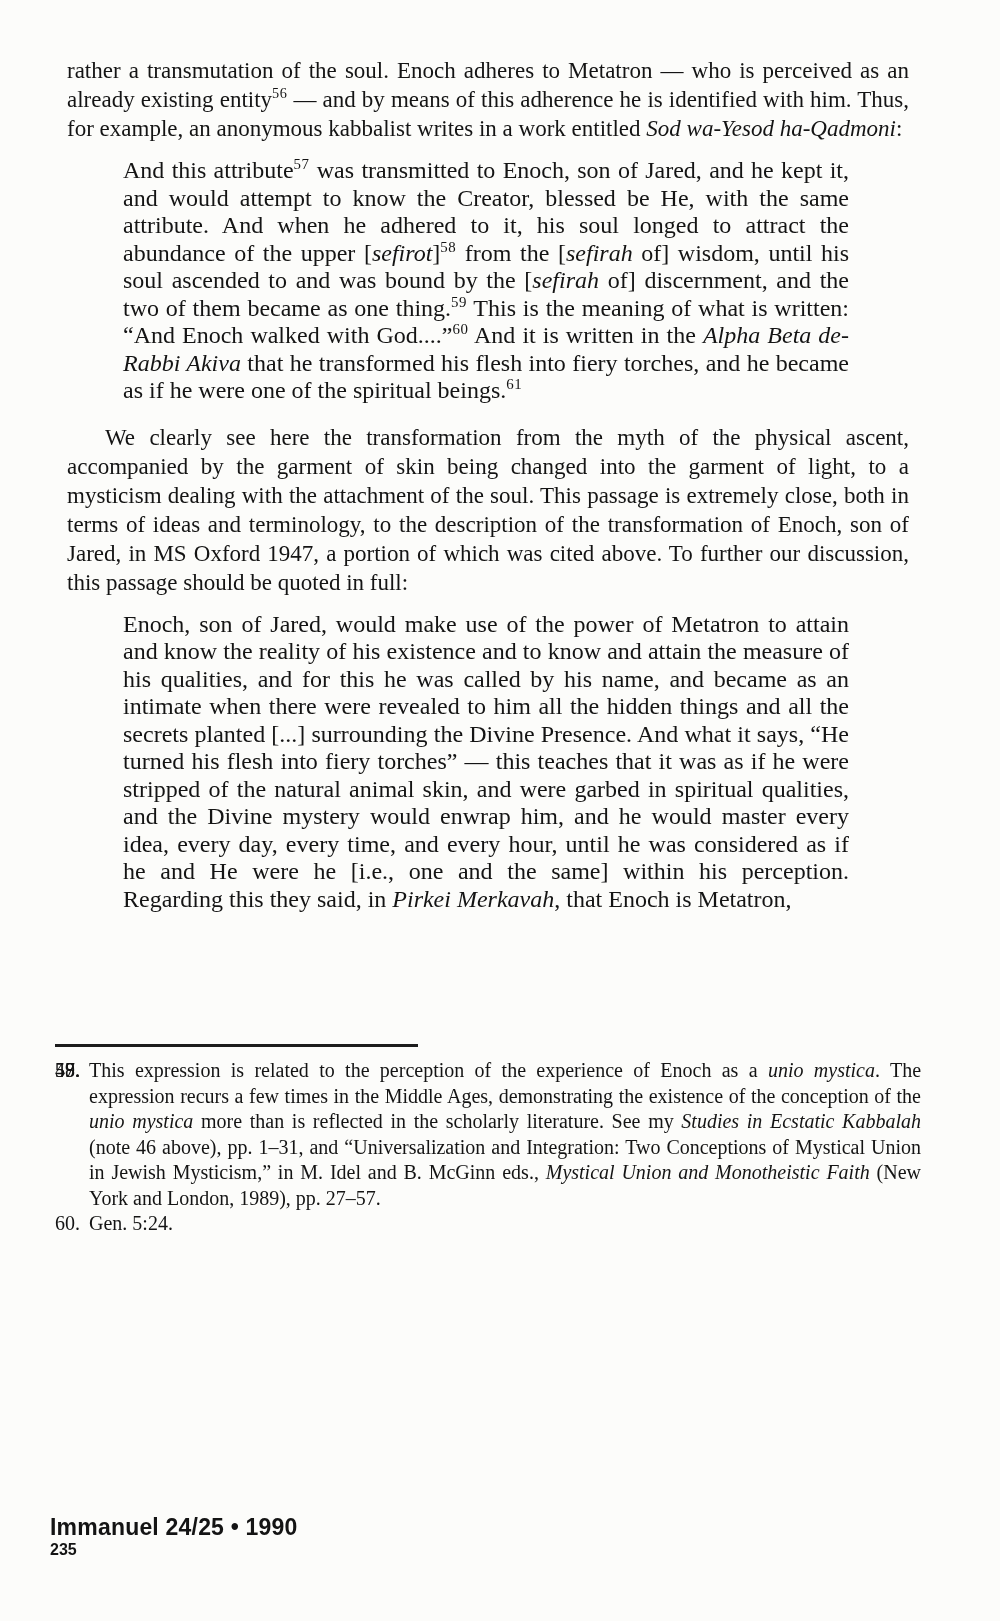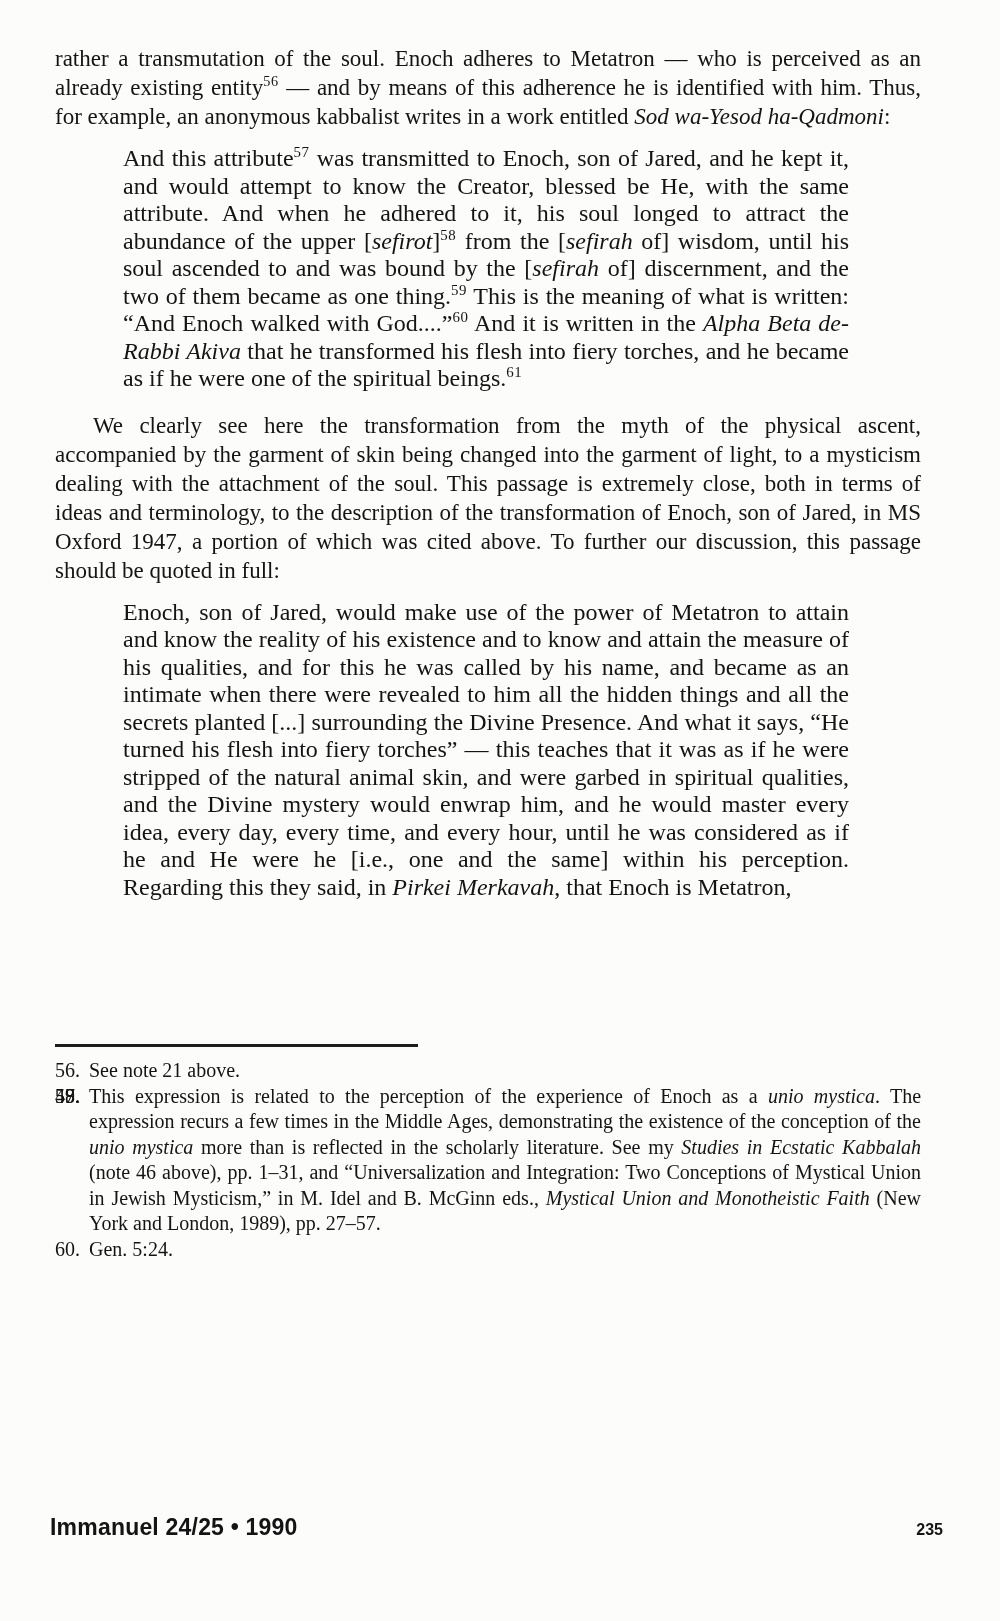--- a/index.html
+++ b/index.html
@@ -18,21 +18,21 @@
     overflow: hidden;
     box-sizing: border-box;
   }
   .main-text {
     position: absolute;
     top: 44px;
     left: 55px;
     width: 866px;
   }
   .body-para {
-    margin: 0;
+    margin: 12px;
     font-size: 23px;
     line-height: 29px;
     text-align: justify;
   }
   .body-para.indented {
     text-indent: 38px;
     margin-top: 18px;
   }
   .quote {
     margin: 14px 72px 0 68px;
@@ -76,23 +76,23 @@
     left: 0;
     top: 0;
     width: 32px;
   }
   .page-footer {
     position: absolute;
     top: 1514px;
     left: 50px;
     right: 57px;
     display: flex;
-    justify-content: space-between;
     align-items: baseline;
     font-family: "Liberation Sans", sans-serif;
+    flex-direction: column;
   }
   .journal-title {
     font-weight: 700;
     font-size: 23px;
     letter-spacing: 0.2px;
   }
   .page-number {
     font-weight: 600;
     font-size: 16px;
   }
@@ -108,21 +108,20 @@
     <blockquote class="quote">And this attribute<sup>57</sup> was transmitted to Enoch, son of Jared, and he kept it, and would attempt to know the Creator, blessed be He, with the same attribute. And when he adhered to it, his soul longed to attract the abundance of the upper [<i>sefirot</i>]<sup>58</sup> from the [<i>sefirah</i> of] wisdom, until his soul ascended to and was bound by the [<i>sefirah</i> of] discernment, and the two of them became as one thing.<sup>59</sup> This is the meaning of what is written: “And Enoch walked with God....”<sup>60</sup> And it is written in the <i>Alpha Beta de-Rabbi Akiva</i> that he transformed his flesh into fiery torches, and he became as if he were one of the spiritual beings.<sup>61</sup></blockquote>
 
     <p class="body-para indented">We clearly see here the transformation from the myth of the physical ascent, accompanied by the garment of skin being changed into the garment of light, to a mysticism dealing with the attachment of the soul. This passage is extremely close, both in terms of ideas and terminology, to the description of the transformation of Enoch, son of Jared, in MS Oxford 1947, a portion of which was cited above. To further our discussion, this passage should be quoted in full:</p>
 
     <blockquote class="quote">Enoch, son of Jared, would make use of the power of Metatron to attain and know the reality of his existence and to know and attain the measure of his qualities, and for this he was called by his name, and became as an intimate when there were revealed to him all the hidden things and all the secrets planted [...] surrounding the Divine Presence. And what it says, “He turned his flesh into fiery torches” — this teaches that it was as if he were stripped of the natural animal skin, and were garbed in spiritual qualities, and the Divine mystery would enwrap him, and he would master every idea, every day, every time, and every hour, until he was considered as if he and He were he [i.e., one and the same] within his perception. Regarding this they said, in <i>Pirkei Merkavah</i>, that Enoch is Metatron,</blockquote>
   </main>
 
   <section class="footnote-section">
     <hr class="footnote-rule">
     <ol class="footnotes">
-        <li class="footnote"><span class="fn-num">56.</span><span class="fn-text">See note 21 above.</span></li>
         <li class="footnote"><span class="fn-num">57.</span></li>
         <li class="footnote"><span class="fn-num">48.</span></li>
         <li class="footnote"><span class="fn-num">59.</span><span class="fn-text">This expression is related to the perception of the experience of Enoch as a <i>unio mystica</i>. The expression recurs a few times in the Middle Ages, demonstrating the existence of the conception of the <i>unio mystica</i> more than is reflected in the scholarly literature. See my <i>Studies in Ecstatic Kabbalah</i> (note 46 above), pp. 1–31, and “Universalization and Integration: Two Conceptions of Mystical Union in Jewish Mysticism,” in M. Idel and B. McGinn eds., <i>Mystical Union and Monotheistic Faith</i> (New York and London, 1989), pp. 27–57.</span></li>
         <li class="footnote"><span class="fn-num">60.</span><span class="fn-text">Gen. 5:24.</span></li>
       </ol>
   </section>
 
   <footer class="page-footer">
     <span class="journal-title">Immanuel 24/25 • 1990</span>
     <span class="page-number">235</span>

